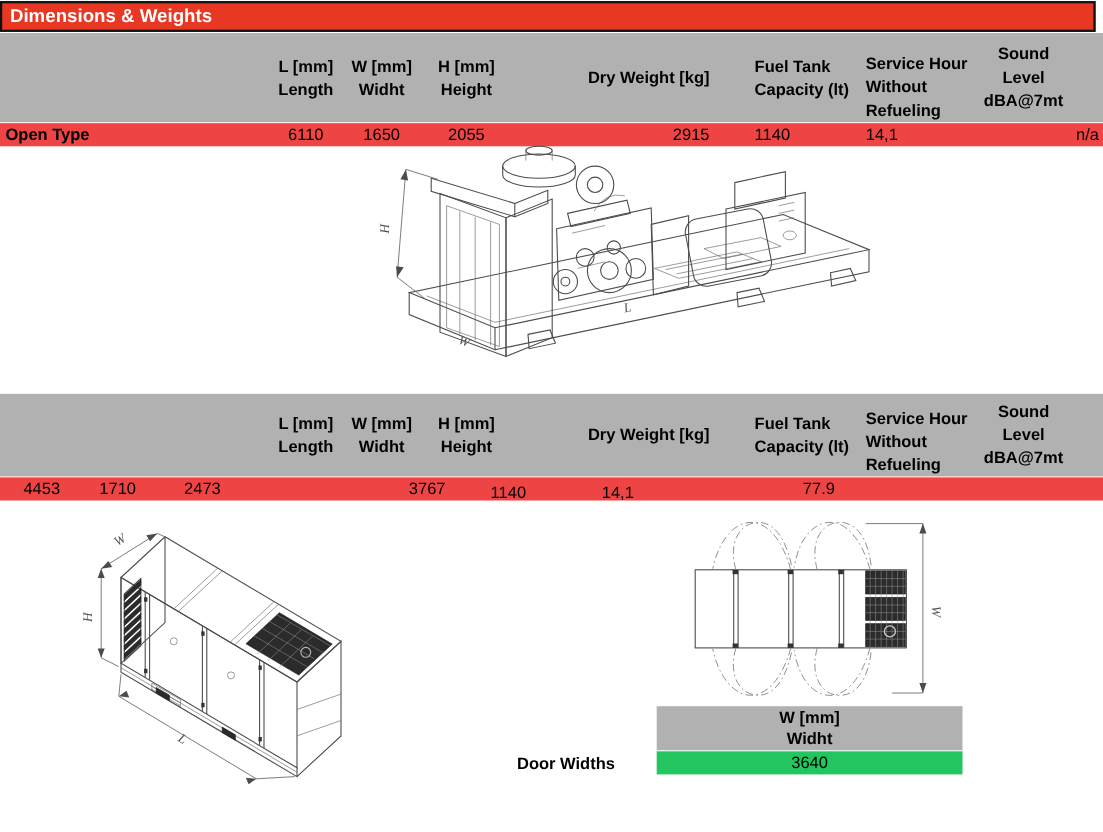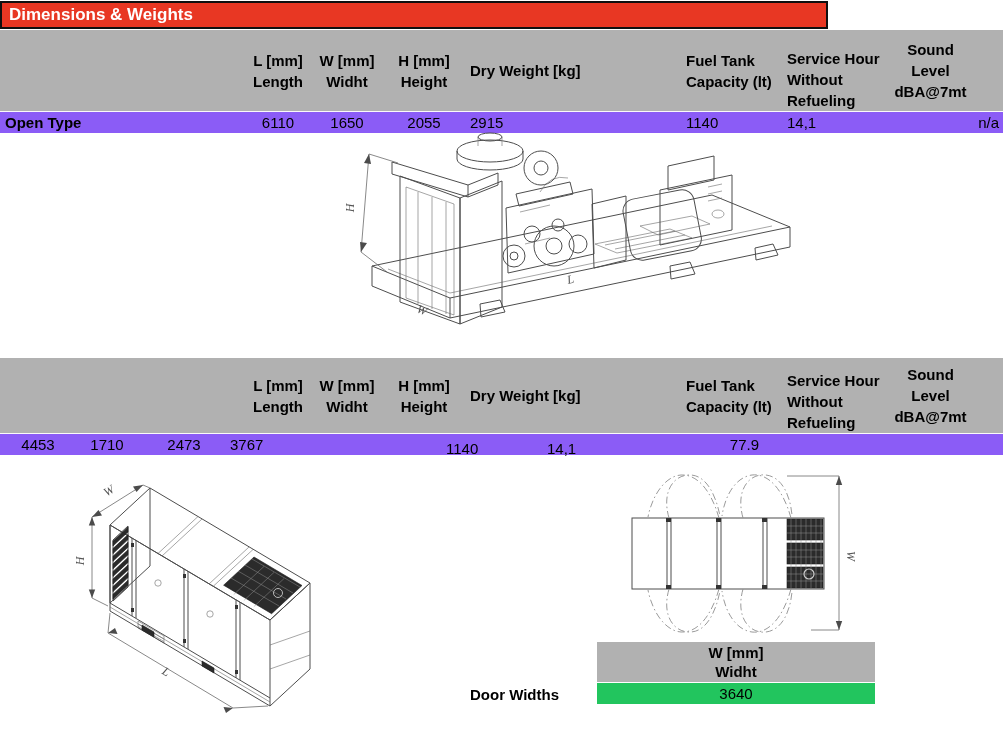--- a/index.html
+++ b/index.html
@@ -1,37 +1,37 @@
 <!DOCTYPE html>
 <html><head>
 <meta charset="utf-8">
 <style>
   html,body{margin:0;padding:0;background:#fff;}
   .canvas{position:relative;width:1003px;height:756px;background:#fff;overflow:hidden;
           font-family:"Liberation Sans",sans-serif;color:#000;}
   
-  .banner{position:absolute;left:0;top:1px;width:828px;height:28px;background:#E83723;
+  .banner{position:absolute;left:0;top:1px;width:996px;height:28px;background:#E83723;
           border:2px solid #101010;box-sizing:border-box;}
   .banner span{display:block;color:#fff;font-weight:bold;font-size:17px;line-height:24px;padding-left:7px;}
   
   .spec-head{position:absolute;left:0;width:1003px;background:#B1B1B1;display:flex;}
   .t1h{top:30px;height:81px;}
   .t2h{top:358px;height:75px;}
-  .spec-row{position:absolute;left:0;width:1003px;height:22px;background:#8b5cf6;display:flex;
+  .spec-row{position:absolute;left:0;width:1003px;height:22px;background:#ef4444;display:flex;
             border-top:1px solid #fafafa;box-sizing:border-box;}
   .t1r{top:111px;}
   .t2r{top:433px;}
   .col{display:flex;flex-direction:column;justify-content:center;font-weight:bold;font-size:15px;
        line-height:21px;box-sizing:border-box;}
   .cell{font-size:15px;line-height:21px;box-sizing:border-box;}
   .c1{width:240px;text-align:left;padding-left:5px;}
   .c2{width:76px;text-align:center;}
   .c3{width:62px;text-align:center;}
   .c4{width:92px;text-align:center;}
-  .c5{width:175px;text-align:left;}
+  .c5{width:175px;text-align:right;}
   .c6{width:130px;text-align:left;padding-left:41px;}
   .c7{width:115px;text-align:left;padding-left:12px;justify-content:flex-end;}
   .c8{width:113px;}
   .spec-head .c8{text-align:center;padding-right:32px;}
   .spec-row .c8{text-align:right;padding-right:4px;}
   .bold{font-weight:bold;}
   .drop{padding-top:4px;}
   
   .door-head{position:absolute;left:597px;top:642px;width:278px;height:40px;background:#B1B1B1;
              display:flex;flex-direction:column;justify-content:center;text-align:center;

